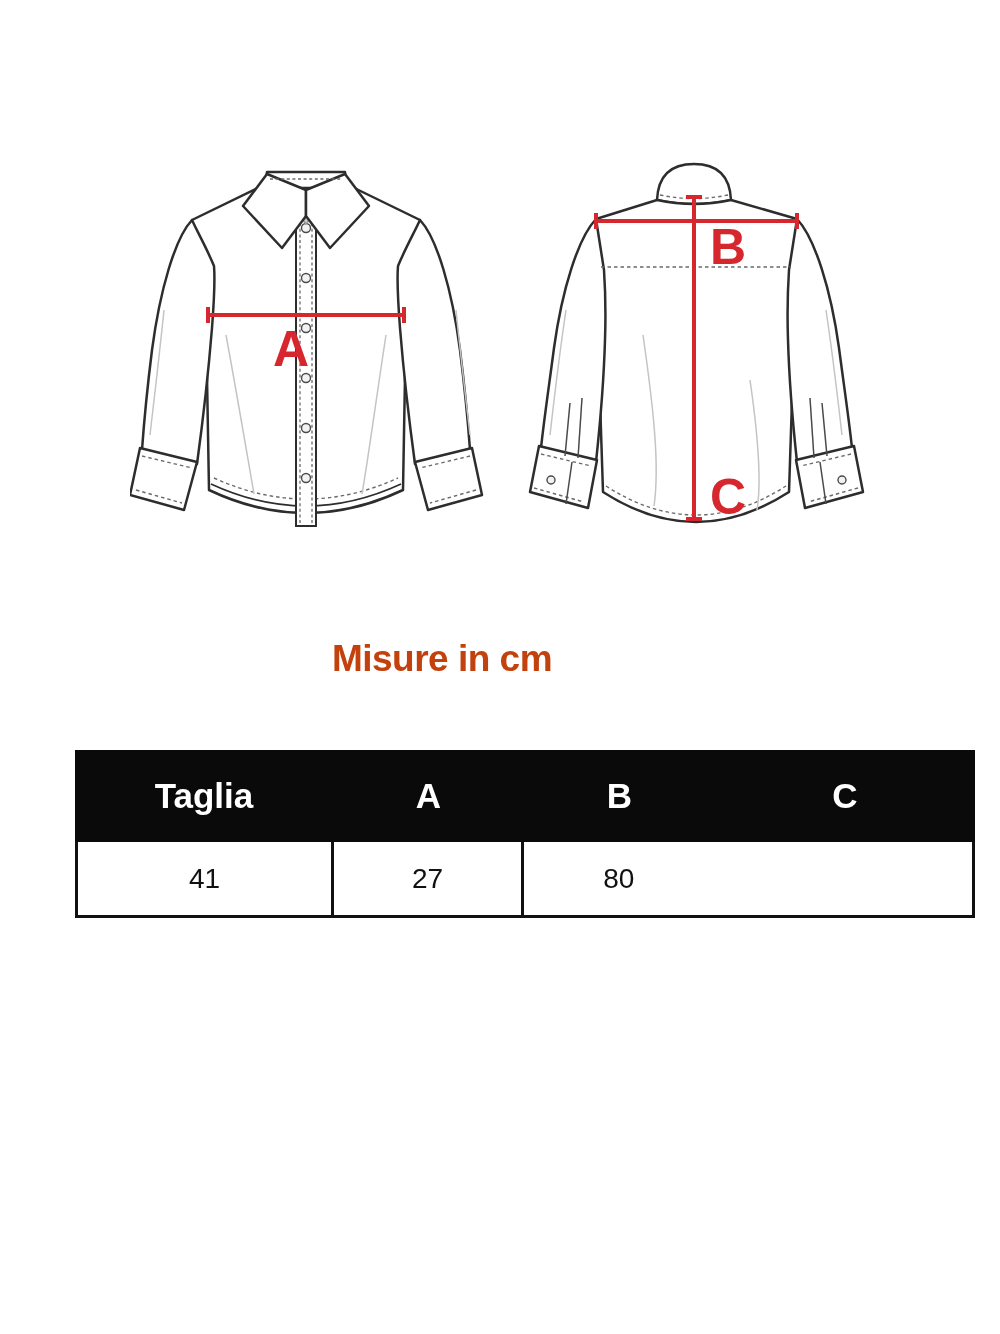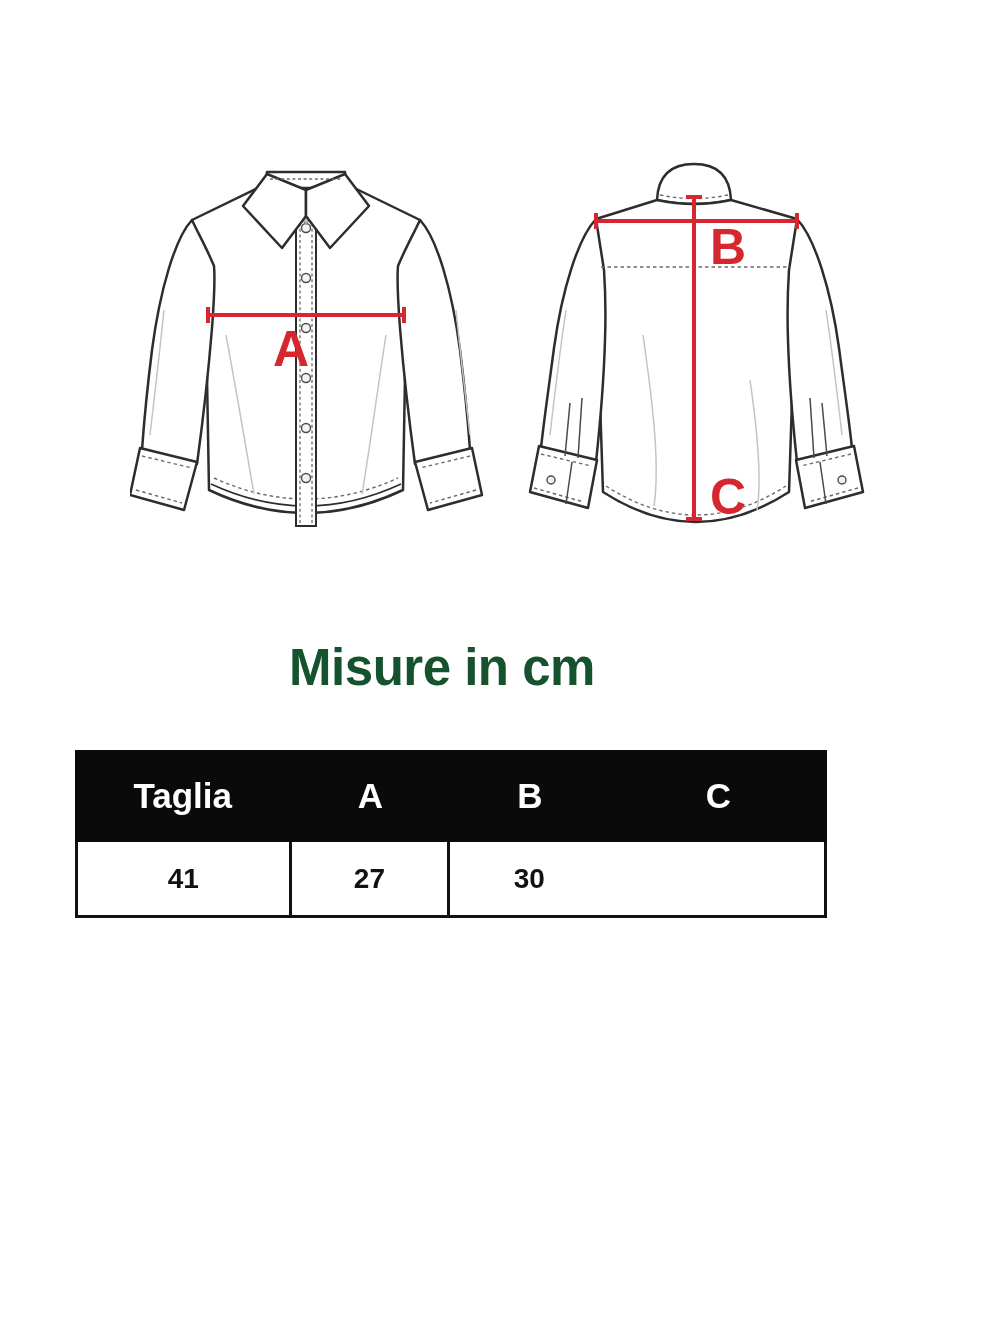--- a/index.html
+++ b/index.html
@@ -9,41 +9,41 @@
     font-family:"Liberation Sans", sans-serif;
   }
   .shirt-svg { position:absolute; }
   .measure-label {
     font-family:"Liberation Sans", sans-serif;
     font-weight:bold; font-size:50px; fill:#d7272e;
     text-anchor:middle;
   }
   .page-title {
     position:absolute; top:638px; left:0; width:884px;
-    text-align:center; font-size:51px; font-weight:800; color:#14532d;
+    text-align:center; font-size:37px; font-weight:800; color:#c2410c;
     letter-spacing:-0.5px;
   }
-  .size-table { position:absolute; left:75px; top:750px; width:752px; }
+  .size-table { position:absolute; left:75px; top:750px; width:900px; }
   .thead, .trow {
     display:grid;
     grid-template-columns:243fr 180fr 180fr 245fr;
   }
   .thead { background:#0a0a0a; height:92px; }
   .th {
     display:flex; align-items:center; justify-content:center;
     color:#ffffff; font-weight:bold; font-size:35px;
   }
   .trow {
     height:76px; box-sizing:border-box;
     border:3px solid #111; border-top:none;
     background:#ffffff;
   }
   .td {
     display:flex; align-items:center; justify-content:center;
-    font-weight:bold; font-size:28px; color:#111;
+    font-weight:normal; font-size:28px; color:#111;
     border-right:3px solid #111;
   }
   .td:last-child { border-right:none; }
 </style>
 </head>
 <body>
 
 <div class="page">
 
   <svg class="shirt-svg" style="left:130px; top:150px;" width="360" height="400" viewBox="0 0 360 400">
@@ -151,17 +151,17 @@
   <div class="size-table">
     <div class="thead">
       <div class="th">Taglia</div>
       <div class="th">A</div>
       <div class="th">B</div>
       <div class="th">C</div>
     </div>
     <div class="trow">
       <div class="td">41</div>
       <div class="td">27</div>
-      <div class="td">30</div>
+      <div class="td">80</div>
     </div>
   </div>
 
 </div>
 
 </body></html>

